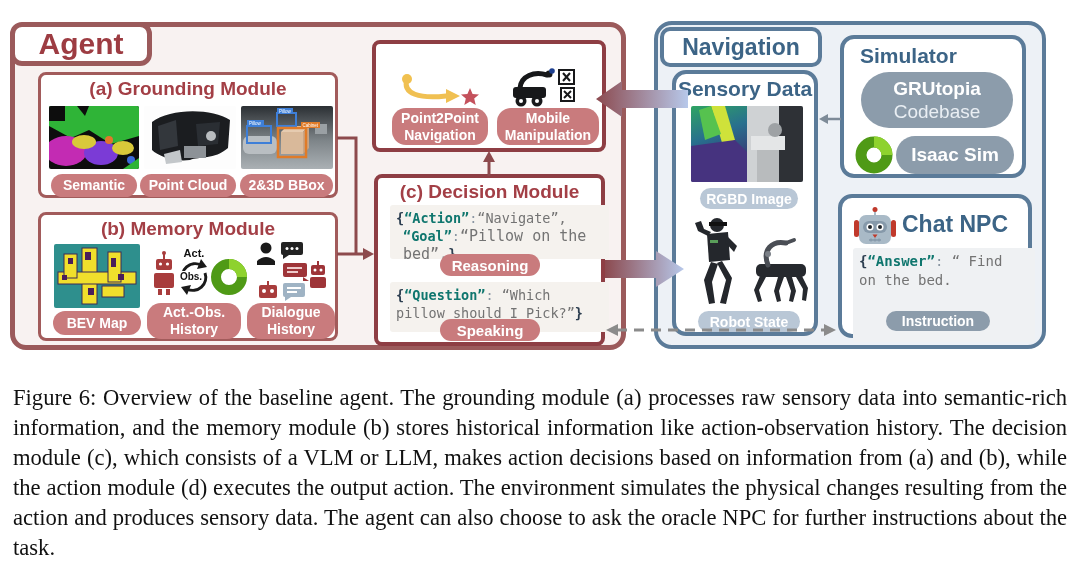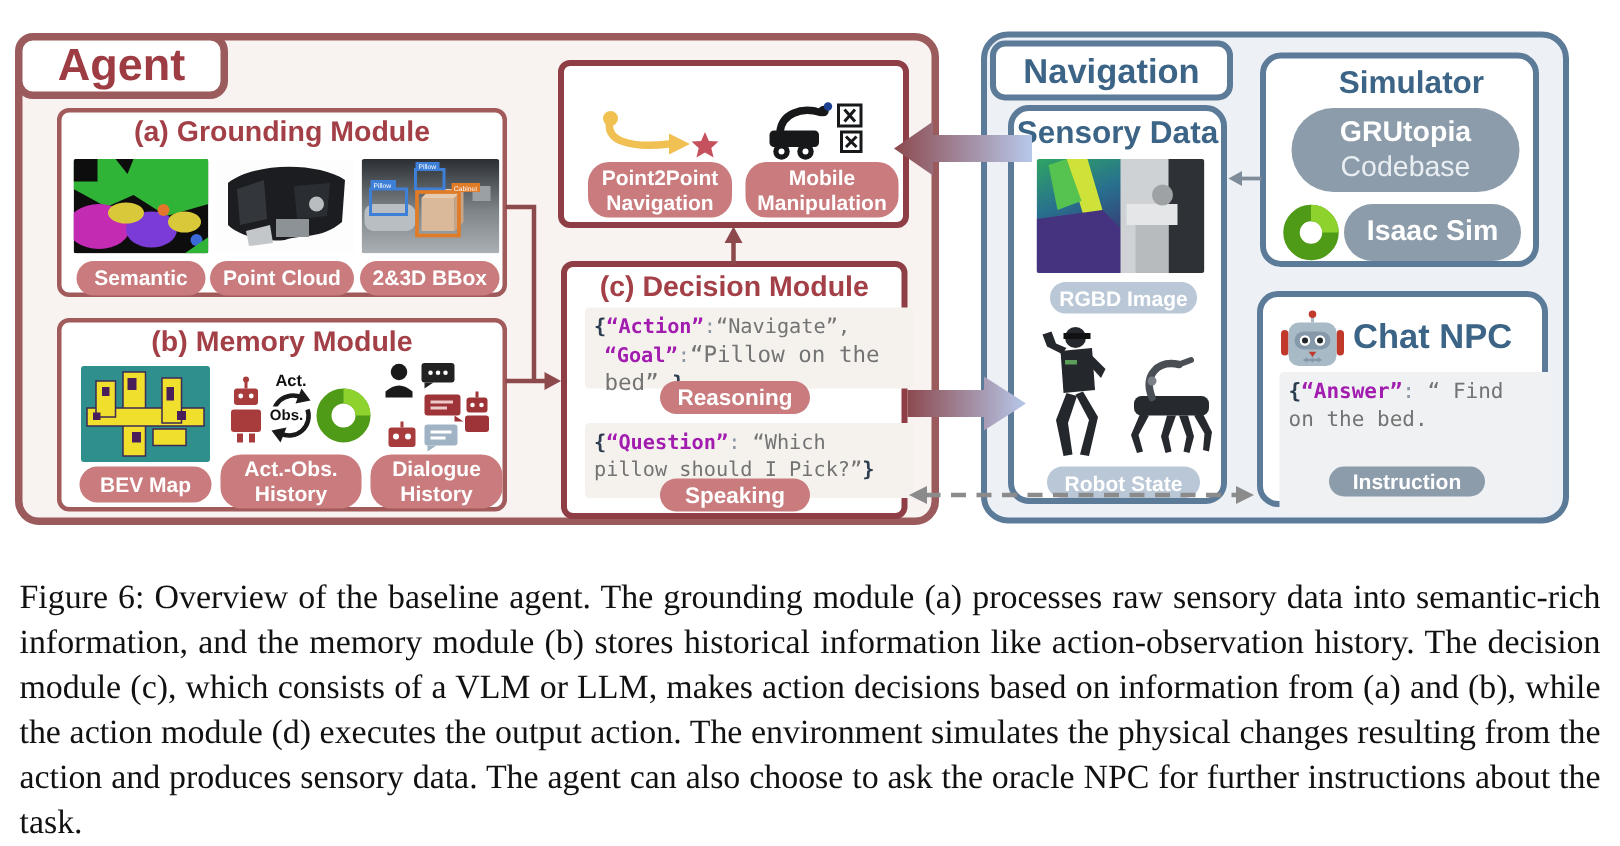--- a/index.html
+++ b/index.html
@@ -16,21 +16,21 @@
   .rmod-strong{border-width:4px;border-color:#8e3e44;}
   .rtitle{width:100%;text-align:center;font-size:19px;font-weight:bold;color:#a33f46;}
   .pill{position:absolute;background:#c97b7d;color:#fff;font-weight:bold;font-size:14px;
         border-radius:14px;display:flex;align-items:center;justify-content:center;
         text-align:center;line-height:17px;white-space:pre-line;}
   .imgbox{position:absolute;border-radius:2px;overflow:hidden;}
   
   .code{position:absolute;background:#f5f2ee;border-radius:3px;
         font-family:"DejaVu Sans Mono",monospace;font-size:13.5px;line-height:18px;
         padding:4px 6px;color:#2c3e50;}
-  .code .k{color:#a21caf;font-weight:bold;}
+  .code .k{color:#0f766e;font-weight:bold;}
   .code .c{color:#8a96a3;}
   .code .v{color:#737373;}
   .code .p{color:#2c3e50;font-weight:bold;}
   .code .sm{font-size:15px;}
   
   .env-outer{left:654px;top:21px;width:392px;height:328px;background:#edf1f6;
              border:4px solid #5b7b99;border-radius:18px;z-index:1;}
   .env-tab{left:660px;top:27px;width:162px;height:40px;background:#fff;border:4px solid #5b7b99;
            border-radius:10px;z-index:3;display:flex;align-items:center;justify-content:center;
            font-size:23px;font-weight:bold;color:#3c6486;}
@@ -305,21 +305,21 @@
         </g>
         <path d="M84,49 C78,34 88,24 102,27" fill="none" stroke="#4a4e55" stroke-width="5" stroke-linecap="round"></path>
         <path d="M102,27 L110,24" stroke="#4a4e55" stroke-width="4" stroke-linecap="round"></path>
         <circle cx="84" cy="38" r="3" fill="#7b8087"></circle>
       </svg>
     </div>
     <div class="bpill" style="left:22px;top:237px;width:102px;height:21px;">Robot State</div>
   </div>
 
   <div class="abs bmod" style="left:840px;top:35px;width:186px;height:143px;">
-    <div class="btitle" style="text-align:center;margin:5px 0 0 16px;">Simulator</div>
+    <div class="btitle" style="text-align:left;margin:5px 0 0 16px;">Simulator</div>
     <div class="gpill" style="left:17px;top:33px;width:152px;height:56px;border-radius:28px;">
       <div style="font-size:19px;line-height:24px;">GRUtopia</div>
       <div style="font-size:19px;line-height:22px;font-weight:normal;color:#e9eef3;">Codebase</div>
     </div>
     <div class="imgbox" style="left:7px;top:93px;width:46px;height:46px;">
       <svg width="46" height="46" viewBox="0 0 46 46">
         <circle cx="23" cy="23" r="13" fill="none" stroke="#4f9a16" stroke-width="11"></circle>
         <path d="M23,10 A13,13 0 0 1 36,23" fill="none" stroke="#8ed22e" stroke-width="11"></path>
       </svg>
     </div>

